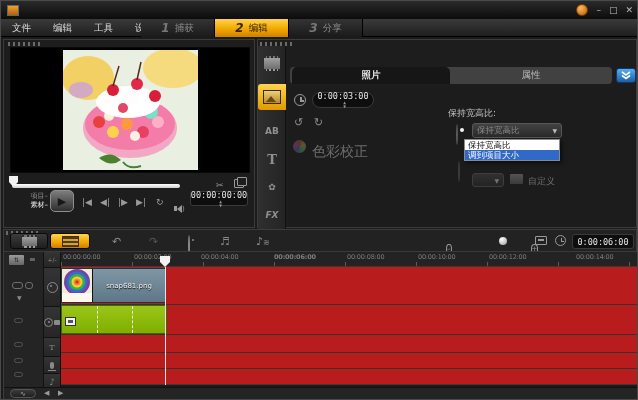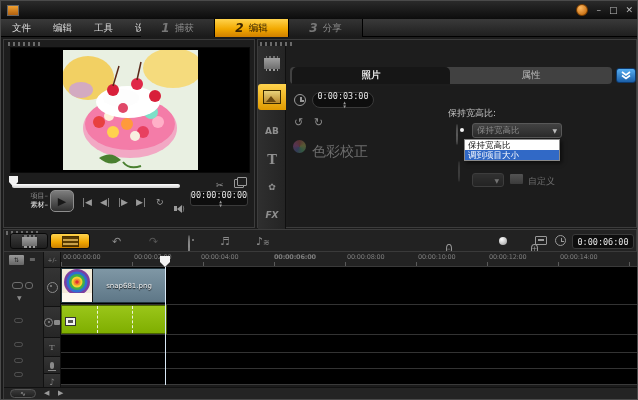--- a/index.html
+++ b/index.html
@@ -74,21 +74,21 @@
   .ticon{color:#8b8b8b;font-size:11px;}
   .mag{width:8px;height:8px;border:1.5px solid #9a9a9a;border-radius:50%;position:relative;color:#9a9a9a;
        font-size:7px;line-height:7px;text-align:center;}
   .mag::after{content:"";position:absolute;right:-3px;bottom:-3px;width:4px;height:1.5px;background:#9a9a9a;transform:rotate(45deg);}
   .slider{height:2px;background:#555;border-radius:1px;position:relative;}
   .sliderthumb{position:absolute;top:-3px;width:8px;height:8px;border-radius:50%;background:radial-gradient(circle at 35% 30%,#fdfdfd,#9a9a9a);}
 
   .ruler{background:#232323;border-bottom:1px solid #3a3a3a;
          background-image:repeating-linear-gradient(90deg,#5a5a5a 0 1px,transparent 1px 71px);background-position:0 bottom;background-size:100% 4px;background-repeat:no-repeat;}
   .rlabel{position:absolute;top:1px;font-size:6.5px;color:#7d7d7d;letter-spacing:-.2px;}
-  .track{background:#000000;border-bottom:1px solid #333;}
+  .track{background:#b91c1c;border-bottom:1px solid #333;}
   .hcell{background:linear-gradient(#343434,#262626);border-bottom:1px solid #111;border-right:1px solid #111;
          display:flex;align-items:center;justify-content:center;color:#8a8a8a;}
   .clip{border:1px solid #20343c;background:linear-gradient(#7f97a5,#5e7787);display:flex;align-items:center;}
   .clip.sel{border:2px solid #f0a030;}
   .clipname{flex:1;text-align:center;font-size:7px;color:#f2f2f2;text-shadow:0 1px 1px #000;}
   .thumb{height:100%;border-right:1px solid #111;overflow:hidden;flex:none;}
   .greenclip{background:linear-gradient(#9ac61a,#7fae00);border:1px solid #4a6400;}
   .dashline{position:absolute;top:0;bottom:0;width:0;border-left:1px dashed rgba(255,255,255,.85);}
   .playline{background:#d7e7f5;width:1px;}
   .linkicon{width:9px;height:5px;border:1px solid #6e6e6e;border-radius:3px;}
@@ -340,21 +340,21 @@
       </div>
 
       <div class="abs ruler" style="left:57px;top:0;width:577px;height:15px;">
         <span class="rlabel" style="left:2px;">00:00:00:00</span>
         <span class="rlabel" style="left:73px;">00:00:02:00</span>
         <span class="rlabel" style="left:140px;">00:00:04:00</span>
         <span class="rlabel" style="left:213px;font-weight:bold;">00:00:06:00</span>
         <span class="rlabel" style="left:286px;">00:00:08:00</span>
         <span class="rlabel" style="left:357px;">00:00:10:00</span>
         <span class="rlabel" style="left:428px;">00:00:12:00</span>
-        <span class="rlabel" style="left:499px;">00:00:14:00</span>
+        <span class="rlabel" style="left:515px;">00:00:14:00</span>
         <span class="abs scrubmark" style="left:99px;top:4px;width:10px;height:11px;"></span>
       </div>
 
       <div class="abs" style="left:57px;top:15px;width:577px;height:121px;background:#1b1b1b;">
         <div class="track abs" style="left:0;top:0;width:577px;height:38px;">
           <div class="clip abs" style="left:0;top:1px;width:105px;height:35px;">
             <span class="thumb" style="width:30px;">
               <svg width="30" height="33">
                   <rect width="30" height="33" fill="#f2ead8"></rect>
                 <circle cx="15" cy="13" r="13" fill="#7a3fa0"></circle>

